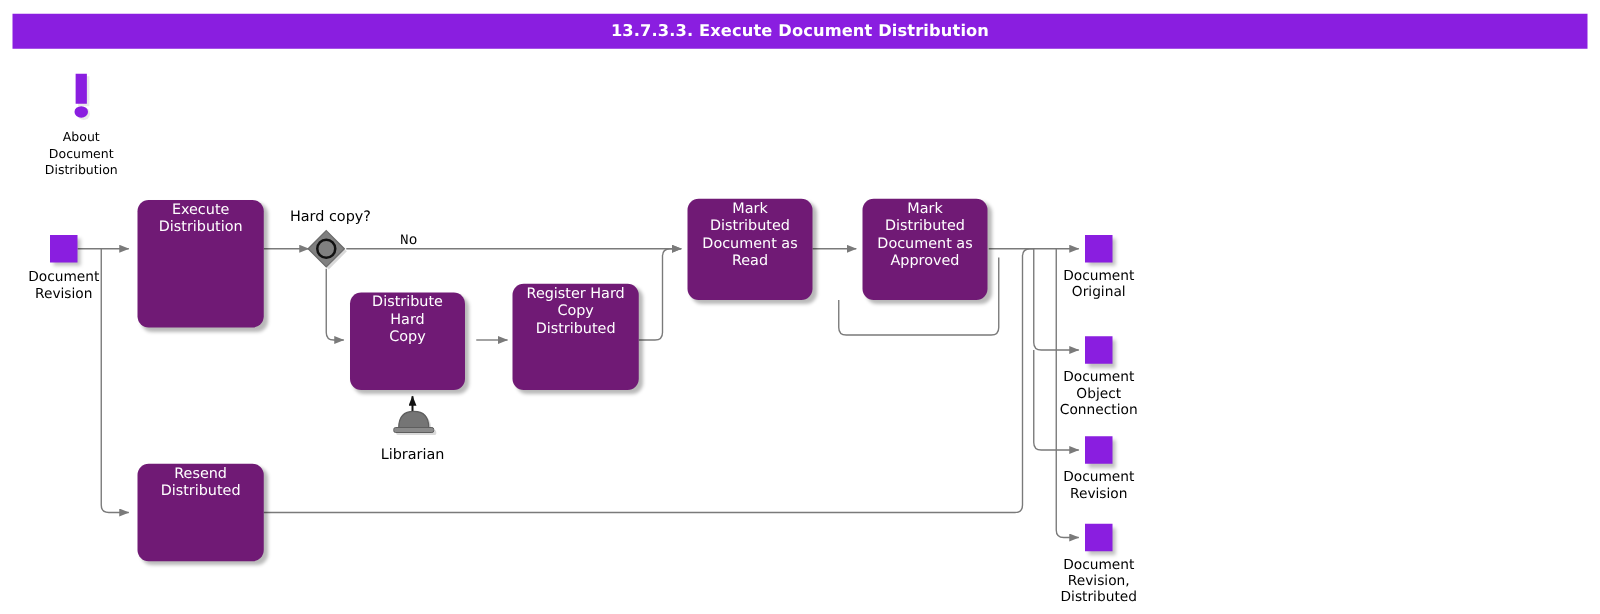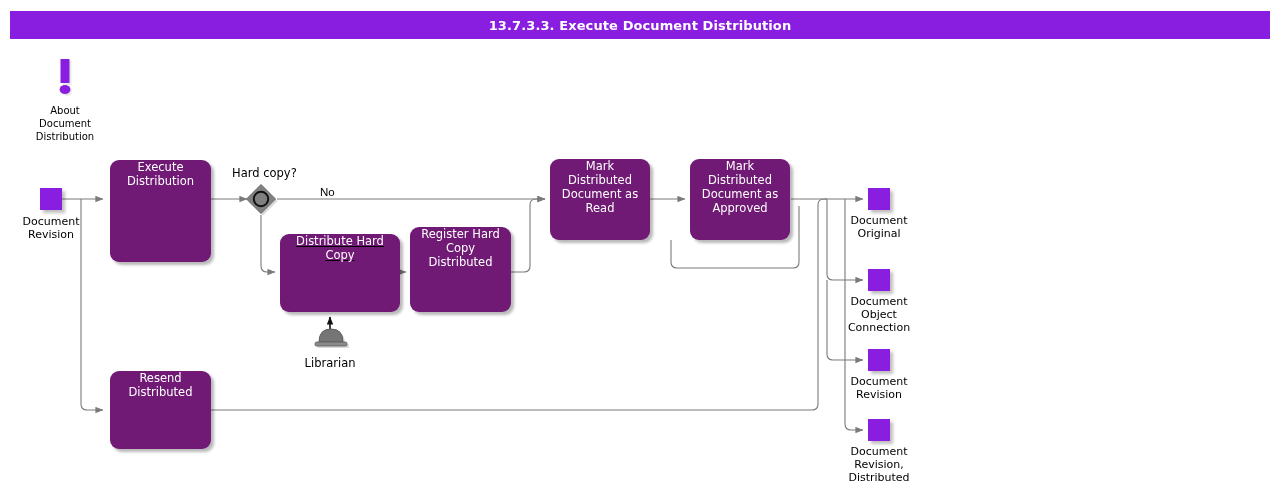--- a/index.html
+++ b/index.html
@@ -97,21 +97,21 @@
     color: #000000;
     font-size: 11.5px;
     font-family: "DejaVu Sans", sans-serif;
     white-space: nowrap;
   }
   
   .edge-label {
     position: absolute;
     color: #000000;
     font-size: 11.5px;
-    font-family: Liberation Sans, sans-serif;
+    font-family: Liberation Mono, monospace;
     white-space: nowrap;
   }
   
   .annot-icon {
     position: absolute;
     width: 26px;
     height: 44px;
   }
   .annot-label {
     position: absolute;
@@ -204,21 +204,21 @@
 
   <div class="dataobj" style="left:40px; top:188px;"></div>
   <div class="dataobj-label" style="left:6px; top:215px; width:90px;">Document
 Revision</div>
 
   <div class="task" style="left:110px; top:160px; width:101px; height:102px;">
     <span class="task-label">Execute
 Distribution</span>
   </div>
 
-  <div class="task" style="left:280px; top:234px; width:120px; height:78px;text-decoration:underline;">
+  <div class="task" style="left:280px; top:234px; width:92px; height:78px;">
     <span class="task-label">Distribute Hard
 Copy</span>
   </div>
 
   <div class="task" style="left:410px; top:227px; width:101px; height:85px;">
     <span class="task-label">Register Hard
 Copy Distributed</span>
   </div>
 
   <div class="task" style="left:550px; top:159px; width:100px; height:81px;">

